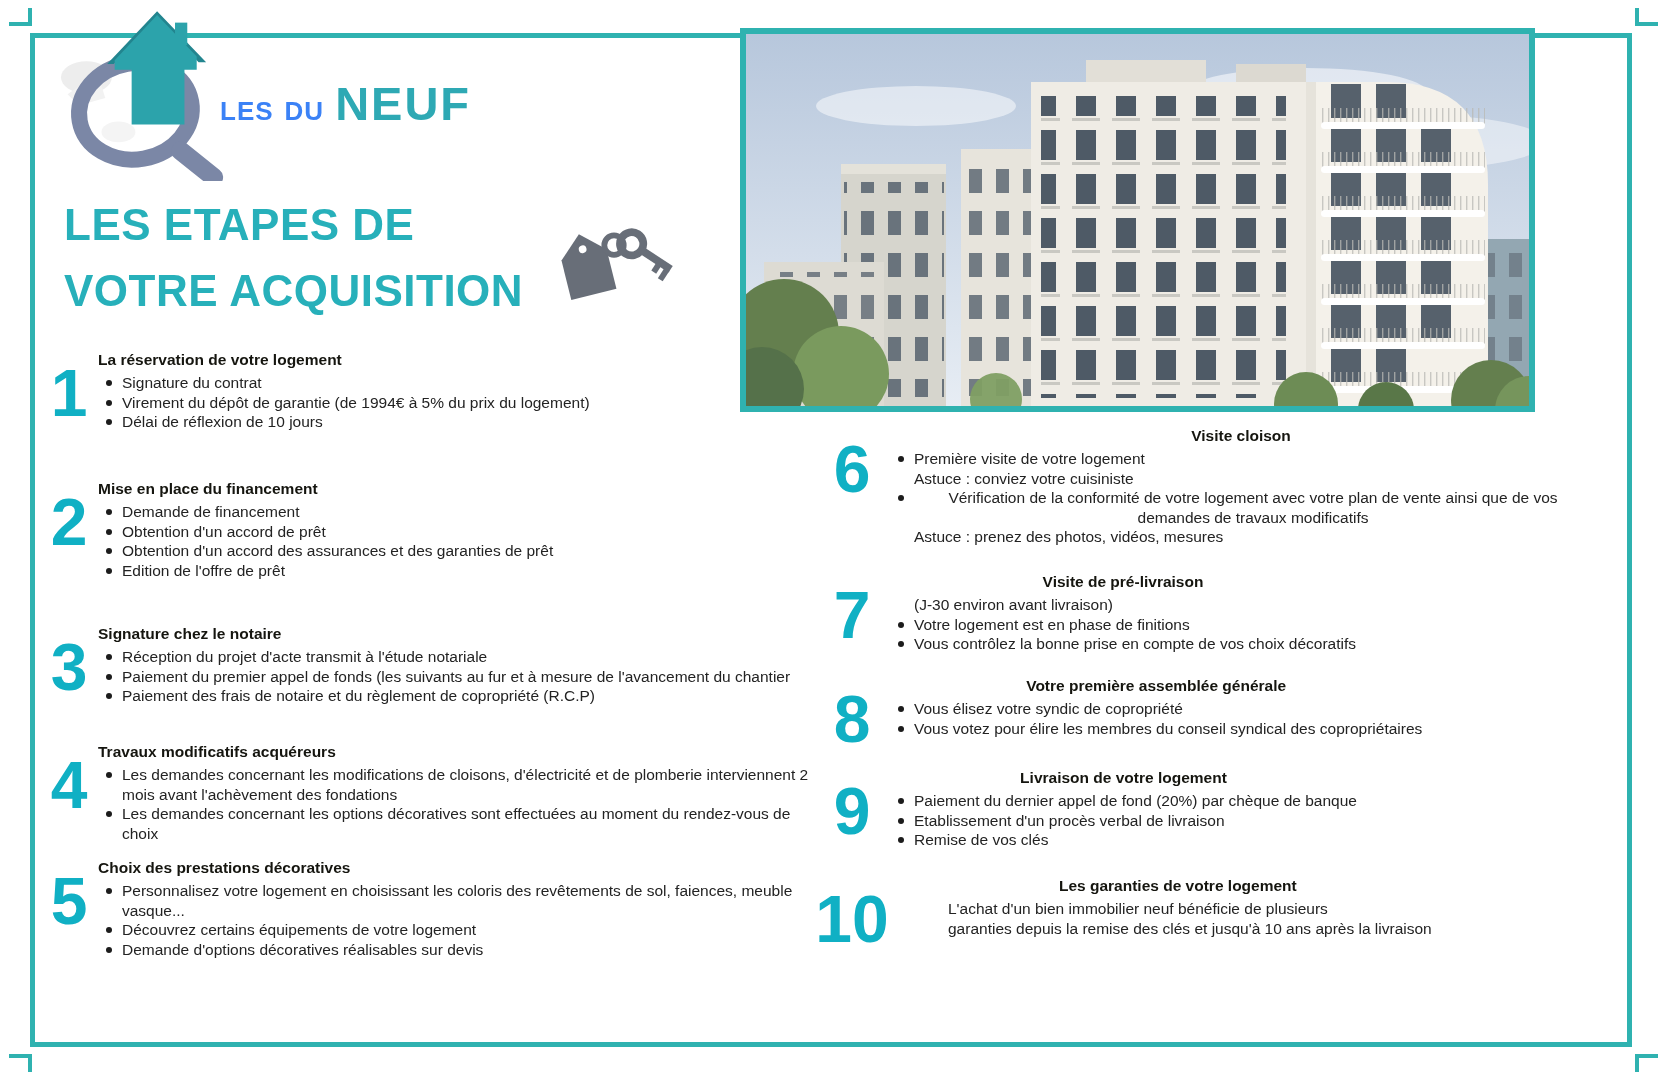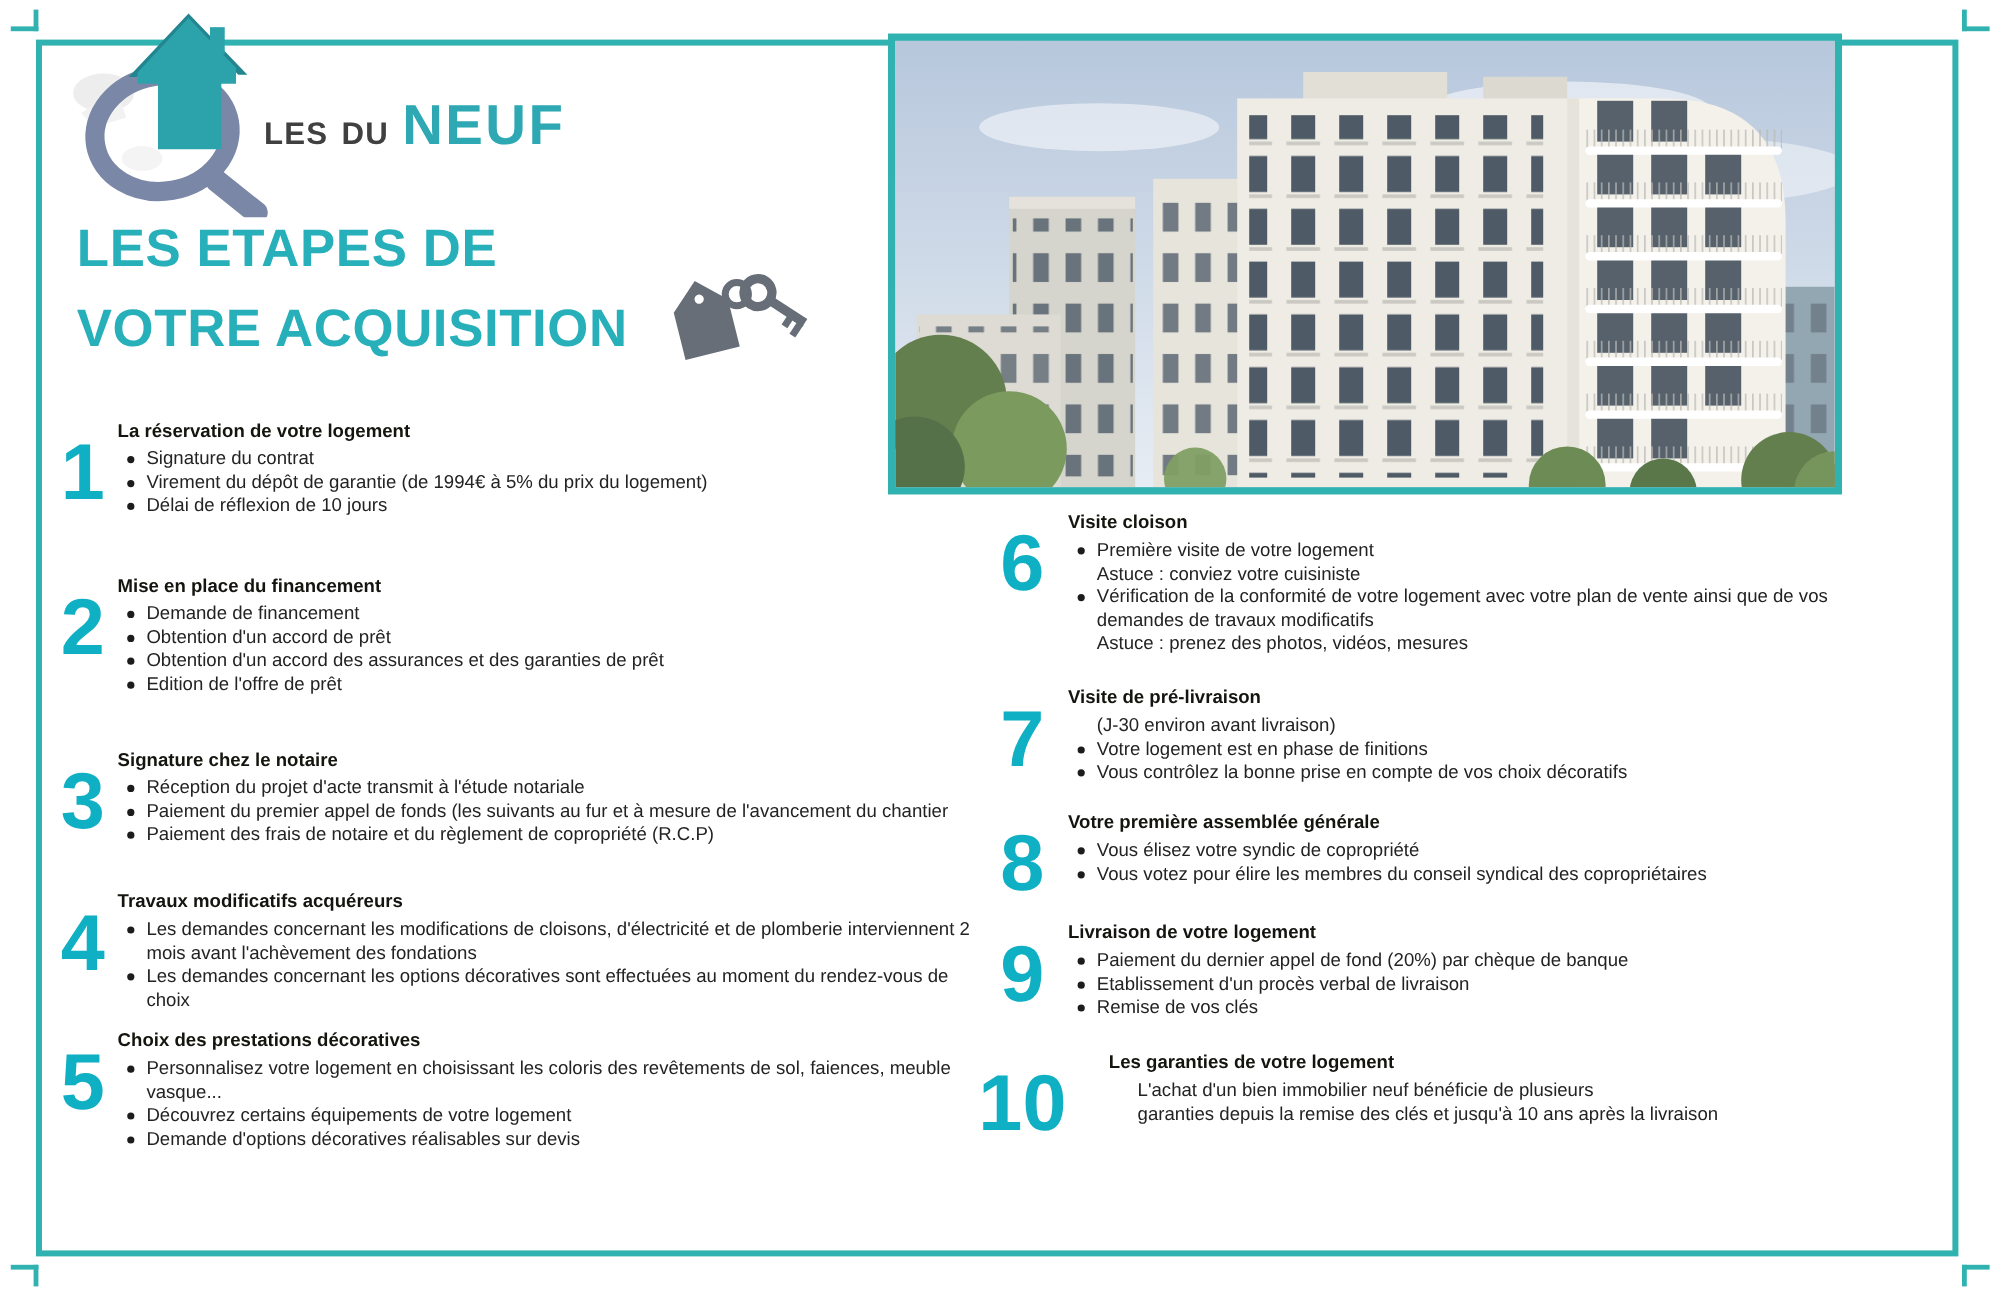--- a/index.html
+++ b/index.html
@@ -9,38 +9,38 @@
   .frame{position:absolute;left:30px;top:33px;width:1592px;height:1004px;border:5px solid #2fb2b0;}
   
   .corner{position:absolute;width:19px;height:14px;border:0 solid #2fb2b0;}
   .c-tl{left:9px;top:8px;border-bottom-width:4px;border-right-width:4px;}
   .c-tr{right:11px;top:8px;border-bottom-width:4px;border-left-width:4px;}
   .c-bl{left:9px;bottom:8px;border-top-width:4px;border-right-width:4px;}
   .c-br{right:11px;bottom:8px;border-top-width:4px;border-left-width:4px;}
   
   .logo{position:absolute;left:60px;top:0;width:165px;height:192px;}
   .brand{position:absolute;left:220px;top:76px;display:flex;align-items:baseline;gap:11px;white-space:nowrap;}
-  .brand .w-small{font-size:26px;font-weight:700;color:#404040;letter-spacing:1px;}
+  .brand .w-small{font-size:26px;font-weight:700;color:#3b82f6;letter-spacing:1px;}
   .brand .w-big{font-size:47px;font-weight:700;color:#2ea9b4;letter-spacing:2px;}
   
-  .title{position:absolute;left:64px;top:175px;font-size:44px;line-height:66px;font-weight:700;
+  .title{position:absolute;left:64px;top:192px;font-size:44px;line-height:66px;font-weight:700;
          color:#27b0ba;letter-spacing:.5px;}
   .keys{position:absolute;left:552px;top:218px;width:126px;height:92px;}
   
   .photo{position:absolute;left:740px;top:28px;width:783px;height:372px;border:6px solid #2fb2b0;
          background:#ccd7e3;overflow:hidden;}
   .photo svg{display:block;width:100%;height:100%;}
   
   .step{position:absolute;display:flex;align-items:flex-start;}
   .step-num{flex:none;width:58px;text-align:center;font-size:66px;font-weight:700;color:#10b0c4;
             line-height:70px;margin-top:10px;white-space:nowrap;}
   .step.right .step-num{width:76px;}
   .step-body{padding-top:2px;}
   .step.left  .step-body{max-width:712px;}
-  .step.right .step-body{max-width:702px;}
+  .step.right .step-body{max-width:702px;text-align:center;}
   .step-title{font-size:15.5px;font-weight:700;color:#15150f;line-height:20px;margin-bottom:3px;}
   .item{display:flex;align-items:flex-start;padding-left:8px;font-size:15.5px;line-height:19.5px;color:#232323;}
   .item .dot{flex:none;width:6px;height:6px;border-radius:50%;background:#1c1c1c;margin:7px 10px 0 0;}
   .item.plain{padding-left:24px;}
 </style>
 </head>
 <body>
 
 <div class="page">
 

